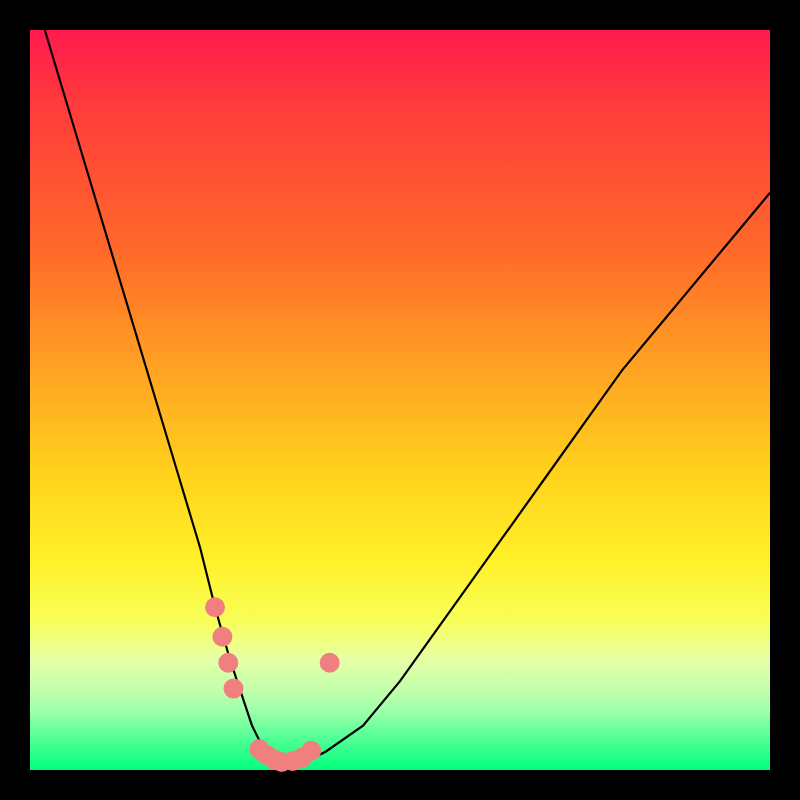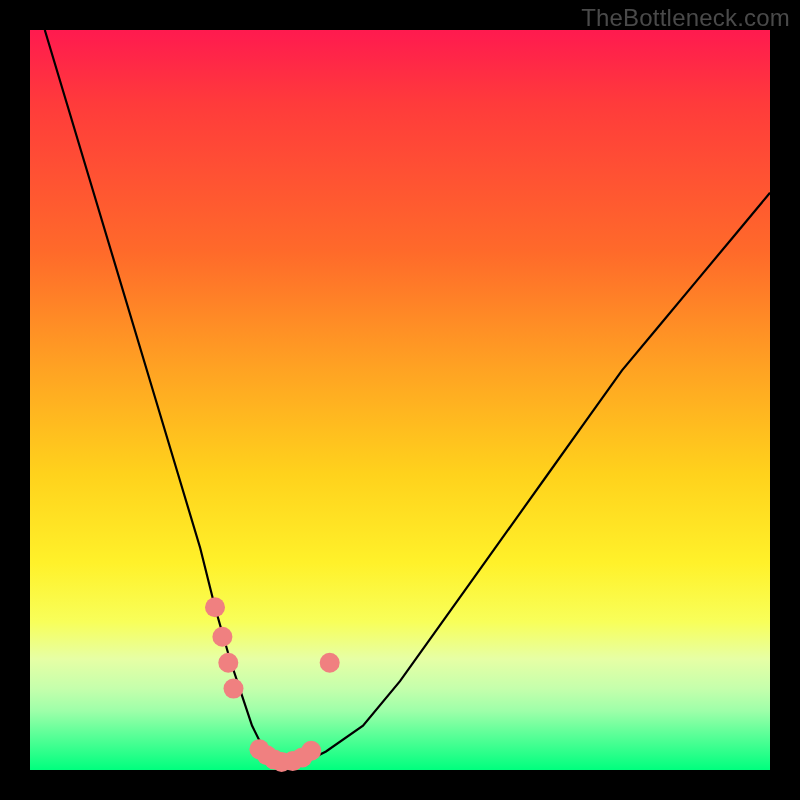--- a/index.html
+++ b/index.html
@@ -73,14 +73,13 @@
           <circle cx="236.8" cy="725.2" r="10" fill="#f08080"></circle>
           <circle cx="244.2" cy="729.6" r="10" fill="#f08080"></circle>
           <circle cx="251.6" cy="731.9" r="10" fill="#f08080"></circle>
           <circle cx="262.7" cy="731.1" r="10" fill="#f08080"></circle>
           <circle cx="272.3" cy="727.4" r="10" fill="#f08080"></circle>
           <circle cx="281.2" cy="720.8" r="10" fill="#f08080"></circle>
           <circle cx="299.7" cy="632.7" r="10" fill="#f08080"></circle>
         </g>
     </svg>
   </div>
-  <div class="watermark">TheBottleneck.com</div>
 </div>
 
 </body></html>

